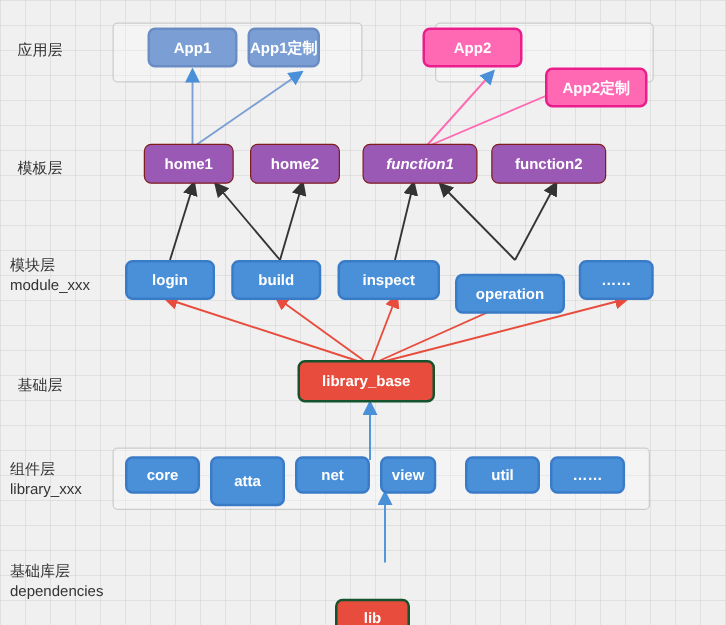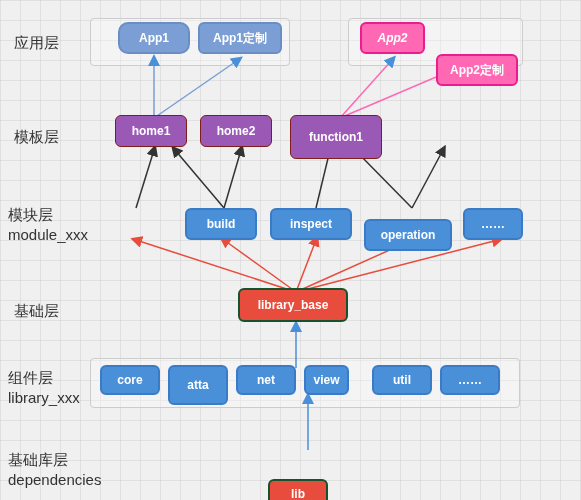--- a/index.html
+++ b/index.html
@@ -25,21 +25,21 @@
       position: absolute;
       inset: 0;
       background-image:
         linear-gradient(rgba(200,200,200,0.4) 1px, transparent 1px),
         linear-gradient(90deg, rgba(200,200,200,0.4) 1px, transparent 1px);
       background-size: 20px 20px;
     }
 
     .layer-label {
       position: absolute;
-      font-size: 15px;
+      font-size: 12px;
       color: #333;
       font-weight: 500;
       line-height: 1.4;
     }
 
     .node {
       position: absolute;
       border-radius: 6px;
       display: flex;
       align-items: center;
@@ -147,29 +147,31 @@
     <line x1="296" y1="292" x2="224" y2="240" stroke="#e74c3c" stroke-width="1.5" marker-end="url(#arrow-red)"></line>
     <line x1="296" y1="292" x2="316" y2="240" stroke="#e74c3c" stroke-width="1.5" marker-end="url(#arrow-red)"></line>
     <line x1="296" y1="292" x2="412" y2="240" stroke="#e74c3c" stroke-width="1.5" marker-end="url(#arrow-red)"></line>
     <line x1="296" y1="292" x2="498" y2="240" stroke="#e74c3c" stroke-width="1.5" marker-end="url(#arrow-red)"></line>
 
     <line x1="296" y1="368" x2="296" y2="326" stroke="#4a90d9" stroke-width="1.5" marker-end="url(#arrow-blue)"></line>
 
     <line x1="308" y1="450" x2="308" y2="398" stroke="#4a90d9" stroke-width="1.5" marker-end="url(#arrow-blue)"></line>
   </svg>
 
-  <div class="node node-blue-app" style="left:118px;top:22px;width:72px;height:32px;border-radius:10px;">App1</div>
-  <div class="node node-blue-app" style="left:198px;top:22px;width:84px;height:32px;">App1定制</div>
-  <div class="node node-pink-app" style="left:360px;top:22px;width:65px;height:32px;font-style:italic;">App2</div>
+  <div class="node node-blue-app" style="left:118px;top:22px;width:72px;height:32px;">App1</div>
+  <div class="node node-blue-app" style="left:198px;top:22px;width:58px;height:32px;">App1定制</div>
+  <div class="node node-pink-app" style="left:338px;top:22px;width:80px;height:32px;">App2</div>
   <div class="node node-pink-app" style="left:436px;top:22px;width:82px;height:32px;margin-top:32px;">App2定制</div>
 
   <div class="node node-purple" style="left:115px;top:115px;width:72px;height:32px;">home1</div>
   <div class="node node-purple" style="left:200px;top:115px;width:72px;height:32px;">home2</div>
-  <div class="node node-purple" style="left:290px;top:115px;width:92px;height:44px;">function1</div>
+  <div class="node node-purple" style="left:290px;top:115px;width:92px;height:32px;font-style:italic;">function1</div>
+  <div class="node node-purple" style="left:393px;top:115px;width:92px;height:32px;">function2</div>
 
+  <div class="node node-blue" style="left:100px;top:208px;width:72px;height:32px;">login</div>
   <div class="node node-blue" style="left:185px;top:208px;width:72px;height:32px;">build</div>
   <div class="node node-blue" style="left:270px;top:208px;width:82px;height:32px;">inspect</div>
   <div class="node node-blue" style="left:364px;top:219px;width:88px;height:32px;">operation</div>
   <div class="node node-blue" style="left:463px;top:208px;width:60px;height:32px;">……</div>
 
   <div class="node node-red" style="left:238px;top:288px;width:110px;height:34px;">library_base</div>
 
   <div class="node node-blue" style="left:100px;top:365px;width:60px;height:30px;">core</div>
   <div class="node node-blue" style="left:168px;top:365px;width:60px;height:40px;">atta</div>
   <div class="node node-blue" style="left:236px;top:365px;width:60px;height:30px;">net</div>

